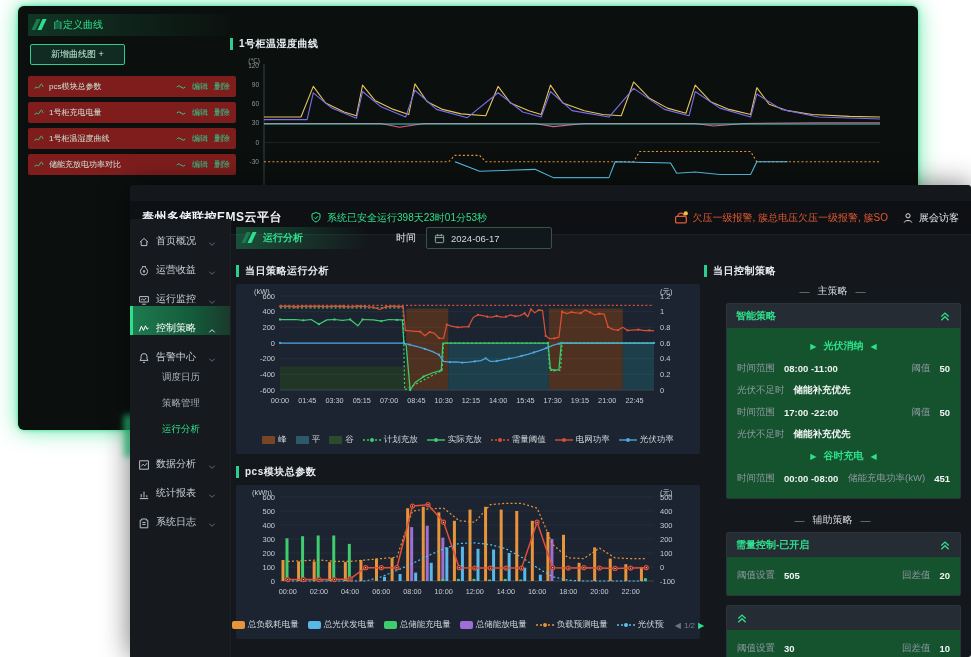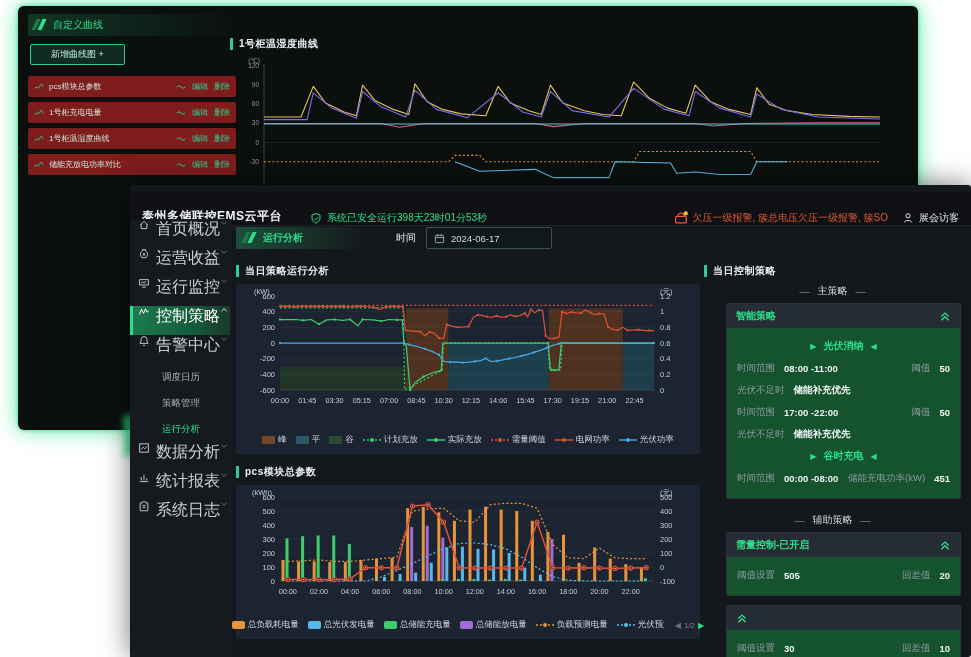--- a/index.html
+++ b/index.html
@@ -22,33 +22,33 @@
   .curve-row .act{color:#2ecc8f;font-size:8px;margin-left:6px;}
   .bgw-chart{position:absolute;left:212px;top:30px;right:10px;}
   .bgw-chart .bar-title{margin-bottom:2px;}
   
   .bar-title{display:flex;align-items:center;height:16px;}
   .bar-title i{width:3px;height:12px;background:#2ecc8f;margin-right:6px;}
   .bar-title span{color:#e8edf1;font-size:10px;font-weight:bold;letter-spacing:.5px;}
   
   .fg-window{position:absolute;left:130px;top:185px;width:841px;height:472px;background:#14171b;
              box-shadow:0 0 28px rgba(0,0,0,.55);border-radius:3px;}
-  .fg-header{position:absolute;left:0;top:7px;right:0;height:34px;background:#0e1013;display:flex;
-             align-items:flex-end;padding:0 12px;box-sizing:border-box;border-bottom:1px solid #1e2228;}
+  .fg-header{position:absolute;left:0;top:16px;right:0;height:34px;background:#0e1013;display:flex;
+             align-items:center;padding:0 12px;box-sizing:border-box;border-bottom:1px solid #1e2228;}
   .app-title{color:#f2f5f7;font-size:12px;font-weight:bold;letter-spacing:.5px;}
   .uptime{display:flex;align-items:center;color:#2ee08c;font-size:10px;margin-left:28px;}
   .uptime svg{margin-right:5px;}
   .fg-header .spacer{flex:1;}
   .alerts{display:flex;align-items:center;color:#e05a35;font-size:10px;max-width:260px;white-space:nowrap;overflow:hidden;}
   .alerts svg{margin-right:3px;flex:0 0 auto;}
   .user{display:flex;align-items:center;color:#dfe5ea;font-size:10px;margin-left:14px;}
   .user svg{margin-right:5px;}
   
   .fg-sidebar{position:absolute;left:0;top:34px;bottom:0;width:100px;background:#16191d;border-right:1px solid #1d2126;overflow:hidden;}
-  .side-item{display:flex;align-items:flex-start;height:29px;padding:0 8px;color:#c8d0d7;font-size:16px;cursor:pointer;font-family:Liberation Mono, monospace;}
+  .side-item{display:flex;align-items:flex-end;height:29px;padding:0 8px;color:#c8d0d7;font-size:10px;cursor:pointer;font-family:Liberation Mono, monospace;}
   .side-item svg{margin-right:6px;flex:0 0 auto;}
   .side-item .cap{flex:1;white-space:nowrap;}
   .side-item.active{background:linear-gradient(90deg,#1d7a4e,#145c3b 60%,#1a3a2c);color:#fff;border-left:3px solid #2ee08c;padding-left:5px;}
   .sub-item{height:26px;line-height:26px;padding-left:32px;color:#a7b0b8;font-size:9.5px;cursor:pointer;}
   .sub-item.active{color:#2ee08c;}
   
   .content{position:absolute;left:100px;top:34px;right:0;bottom:0;}
   .toolbar{position:absolute;left:6px;top:7px;height:24px;display:flex;align-items:center;}
   .tab{display:flex;align-items:center;height:22px;width:118px;padding:0 8px;
        background:linear-gradient(90deg,rgba(46,224,140,.28),rgba(46,224,140,0));color:#2ee08c;font-size:10px;font-weight:bold;}

